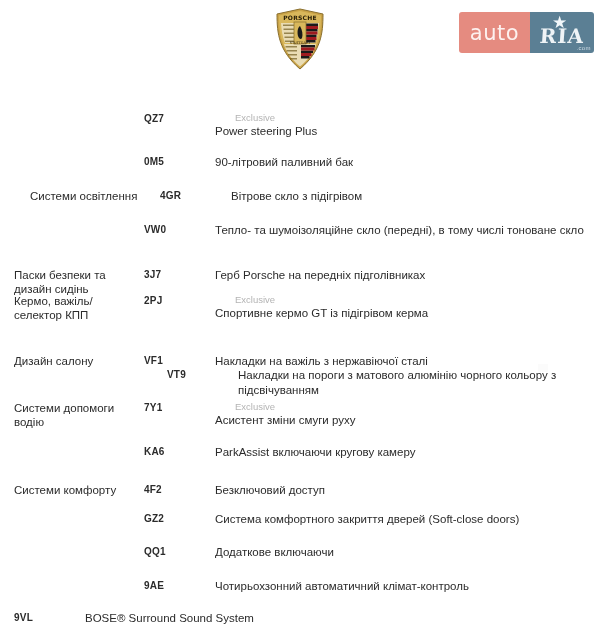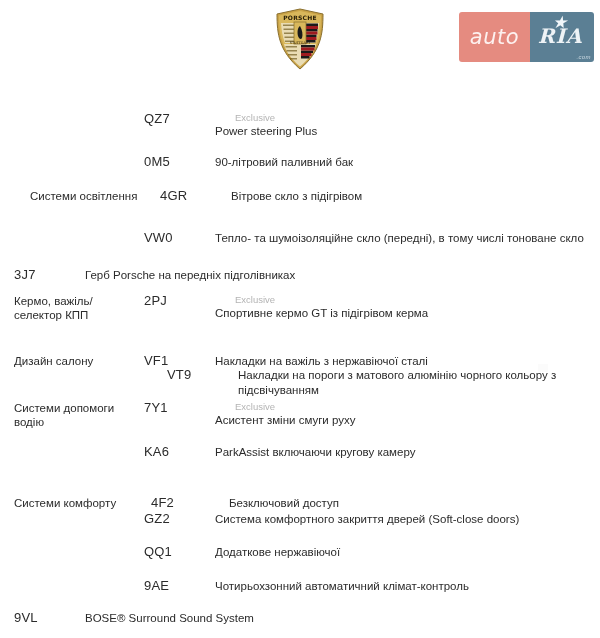--- a/index.html
+++ b/index.html
@@ -29,22 +29,21 @@
     width: 50px;
     height: 62px;
   }
 
   .site-logo {
     position: absolute;
     right: 6px;
     top: 12px;
     display: flex;
     align-items: stretch;
-    height: 50px;
-    font-style: italic;
+    height: 41px;
   }
   .logo-auto {
     width: 71px;
     background: #e58b80;
     border-radius: 3px 0 0 3px;
     display: flex;
     align-items: center;
     justify-content: center;
   }
   .logo-auto-text {
@@ -105,24 +104,25 @@
     width: 126px;
     flex: 0 0 126px;
     font-size: 11.5px;
     line-height: 14px;
     color: #2b2b2b;
     padding-right: 4px;
   }
   .col-code {
     width: 71px;
     flex: 0 0 71px;
-    font-size: 13px;
+    font-size: 10px;
     line-height: 14px;
     color: #2b2b2b;
     letter-spacing: 0.2px;
+    font-weight: bold;
   }
   .col-desc {
     flex: 1 1 auto;
     font-size: 11.5px;
     line-height: 14.5px;
     color: #2b2b2b;
   }
   .exclusive-tag {
     display: block;
     font-size: 9.5px;
@@ -224,28 +224,29 @@
         <span class="desc-main">90-літровий паливний бак</span>
       </div>
     </div>
     <div class="option-row" style="position: absolute; left: 16px; right: 0px; top: 99px; min-height: 34px;">
       <div class="col-category">Системи освітлення</div>
       <div class="col-code">4GR</div>
       <div class="col-desc">
         <span class="desc-main">Вітрове скло з підігрівом</span>
       </div>
     </div>
-    <div class="option-row" style="position: absolute; left: 0px; right: 0px; top: 133px; min-height: 45px; margin-top: 8px;">
+    <div class="option-row" style="position: absolute; left: 0px; right: 0px; top: 133px; min-height: 45px;">
       <div class="col-category"></div>
       <div class="col-code">VW0</div>
       <div class="col-desc">
         <span class="desc-main">Тепло- та шумоізоляційне скло (передні), в тому числі тоноване скло</span>
       </div>
     </div>
     <div class="option-row" style="position: absolute; left: 0px; right: 0px; top: 178px; min-height: 26px;">
+      <div class="col-category">Паски безпеки та дизайн сидінь</div>
       <div class="col-code">3J7</div>
       <div class="col-desc">
         <span class="desc-main">Герб Porsche на передніх підголівниках</span>
       </div>
     </div>
     <div class="option-row" style="position: absolute; left: 0px; right: 12px; top: 204px; min-height: 39px;">
       <div class="col-category">Кермо, важіль/селектор КПП</div>
       <div class="col-code">2PJ</div>
       <div class="col-desc">
         <span class="exclusive-tag">Exclusive</span>
@@ -274,39 +275,39 @@
         <span class="desc-main">Асистент зміни смуги руху</span>
       </div>
     </div>
     <div class="option-row" style="position: absolute; left: 0px; right: 0px; top: 355px; min-height: 34px;">
       <div class="col-category"></div>
       <div class="col-code">KA6</div>
       <div class="col-desc">
         <span class="desc-main">ParkAssist включаючи кругову камеру</span>
       </div>
     </div>
-    <div class="option-row" style="position: absolute; left: 0px; right: 0px; top: 406px; min-height: 34px; gap: 7px;">
+    <div class="option-row" style="position: absolute; left: 0px; right: 0px; top: 393px; min-height: 34px;">
       <div class="col-category">Системи комфорту</div>
       <div class="col-code">4F2</div>
       <div class="col-desc">
         <span class="desc-main">Безключовий доступ</span>
       </div>
     </div>
     <div class="option-row" style="position: absolute; left: 0px; right: 0px; top: 422px; min-height: 34px;">
       <div class="col-category"></div>
       <div class="col-code">GZ2</div>
       <div class="col-desc">
         <span class="desc-main">Система комфортного закриття дверей (Soft-close doors)</span>
       </div>
     </div>
     <div class="option-row" style="position: absolute; left: 0px; right: 0px; top: 455px; min-height: 34px;">
       <div class="col-category"></div>
       <div class="col-code">QQ1</div>
       <div class="col-desc">
-        <span class="desc-main">Додаткове нержавіючої</span>
+        <span class="desc-main">Додаткове включаючи</span>
       </div>
     </div>
     <div class="option-row" style="position: absolute; left: 0px; right: 0px; top: 489px; min-height: 34px;">
       <div class="col-category"></div>
       <div class="col-code">9AE</div>
       <div class="col-desc">
         <span class="desc-main">Чотирьохзонний автоматичний клімат-контроль</span>
       </div>
     </div>
     <div class="option-row" style="position: absolute; left: 0px; right: 0px; top: 521px; min-height: 27px;">

